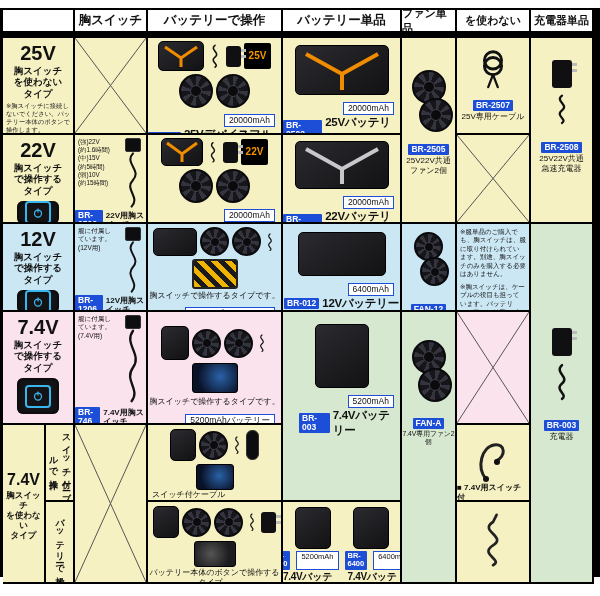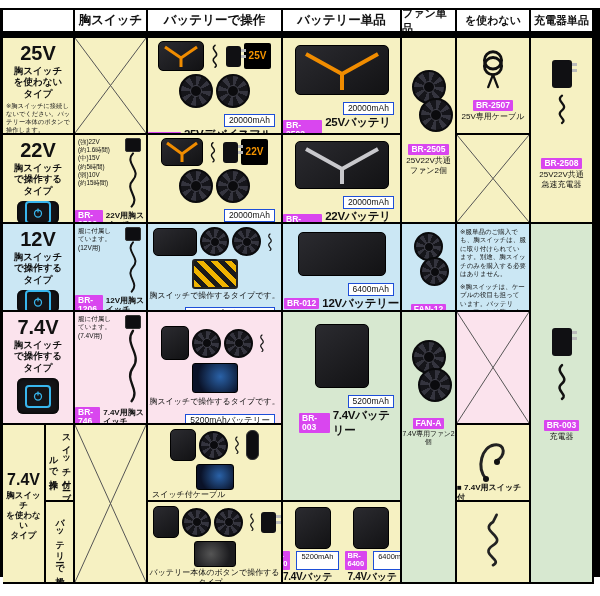--- a/index.html
+++ b/index.html
@@ -15,21 +15,21 @@
     border-bottom:7px solid #000;background:#fff;}
   .xsvg{position:absolute;inset:0;width:100%;height:100%}
   .vcell{display:flex;flex-direction:column;align-items:center;padding-top:5px;text-align:center}
   .vnum{font-weight:bold;font-size:20px;line-height:1}
   .vtype{font-weight:bold;font-size:9.5px;line-height:1.2;margin-top:2px}
   .vnote{font-size:6.3px;line-height:1.25;text-align:left;padding:3px 2px 0 3px;color:#222}
   .pre{white-space:pre-line}
   .sw{width:42px;height:36px;background:#141417;border-radius:6px;margin-top:5px;
      display:flex;align-items:center;justify-content:center;box-shadow:inset 0 0 4px #000}
   .swin{width:22px;height:19px;border:2px solid #38b6ee;border-radius:4px;display:flex;align-items:center;justify-content:center}
-  .badge{display:inline-block;background:#d946ef;color:#fff;font-size:8.5px;font-weight:bold;padding:1px 3px;line-height:1.1;border-radius:1px}
+  .badge{display:inline-block;background:#1d4ed8;color:#fff;font-size:8.5px;font-weight:bold;padding:1px 3px;line-height:1.1;border-radius:1px}
   .chip{display:inline-block;background:#fff;border:1px solid #1d4ed8;color:#111;font-size:8.5px;padding:0 4px;line-height:1.3}
   .pname{font-weight:bold;font-size:11.5px;letter-spacing:-0.3px}
   .pname.sm{font-size:10px}
   .cap{font-size:8px;line-height:1.2}
   .note{font-size:6.5px;line-height:1.3;text-align:left}
   .pl{display:flex;align-items:center;gap:3px;justify-content:center}
   .fan{width:25px;height:25px;border-radius:50%;flex:0 0 auto;
     background:repeating-conic-gradient(#34343e 0 20deg,#15151a 20deg 45deg);border:2px solid #0a0a0c;position:relative}
   .fan::after{content:"";position:absolute;inset:30%;border-radius:50%;background:#0b0b0e;border:1px solid #40404a}
   .fan.big{width:30px;height:30px}
@@ -135,21 +135,21 @@
       <div style="margin-top:4px"><span class="badge">BR-2507</span></div>
       <div class="cap c">25V専用ケーブル</div>
     </div>
   </div>
   <div class="cell cream" style="grid-column:8/9;grid-row:2/4">
     <div class="stack" style="padding-top:22px">
       <div class="plug" style="width:20px;height:28px"></div>
       <svg width="20" height="42" viewBox="0 0 30 44">
           <path d="M15 2C4 10 26 16 15 24 4 32 24 38 15 43" fill="none" stroke="#111" stroke-width="3.4" stroke-linecap="round"></path>
         </svg>
-      <div style="margin-top:22px"><span class="badge">BR-2508</span></div>
+      <div style="margin-top:6px"><span class="badge">BR-2508</span></div>
       <div class="cap pre c">25V22V共通
 急速充電器</div>
     </div>
   </div>
 
   <div class="cell cream vcell" style="grid-column:1/3;grid-row:3">
     <span class="vnum">22V</span>
     <span class="vtype pre">胸スイッチ
 で操作する
 タイプ</span>

